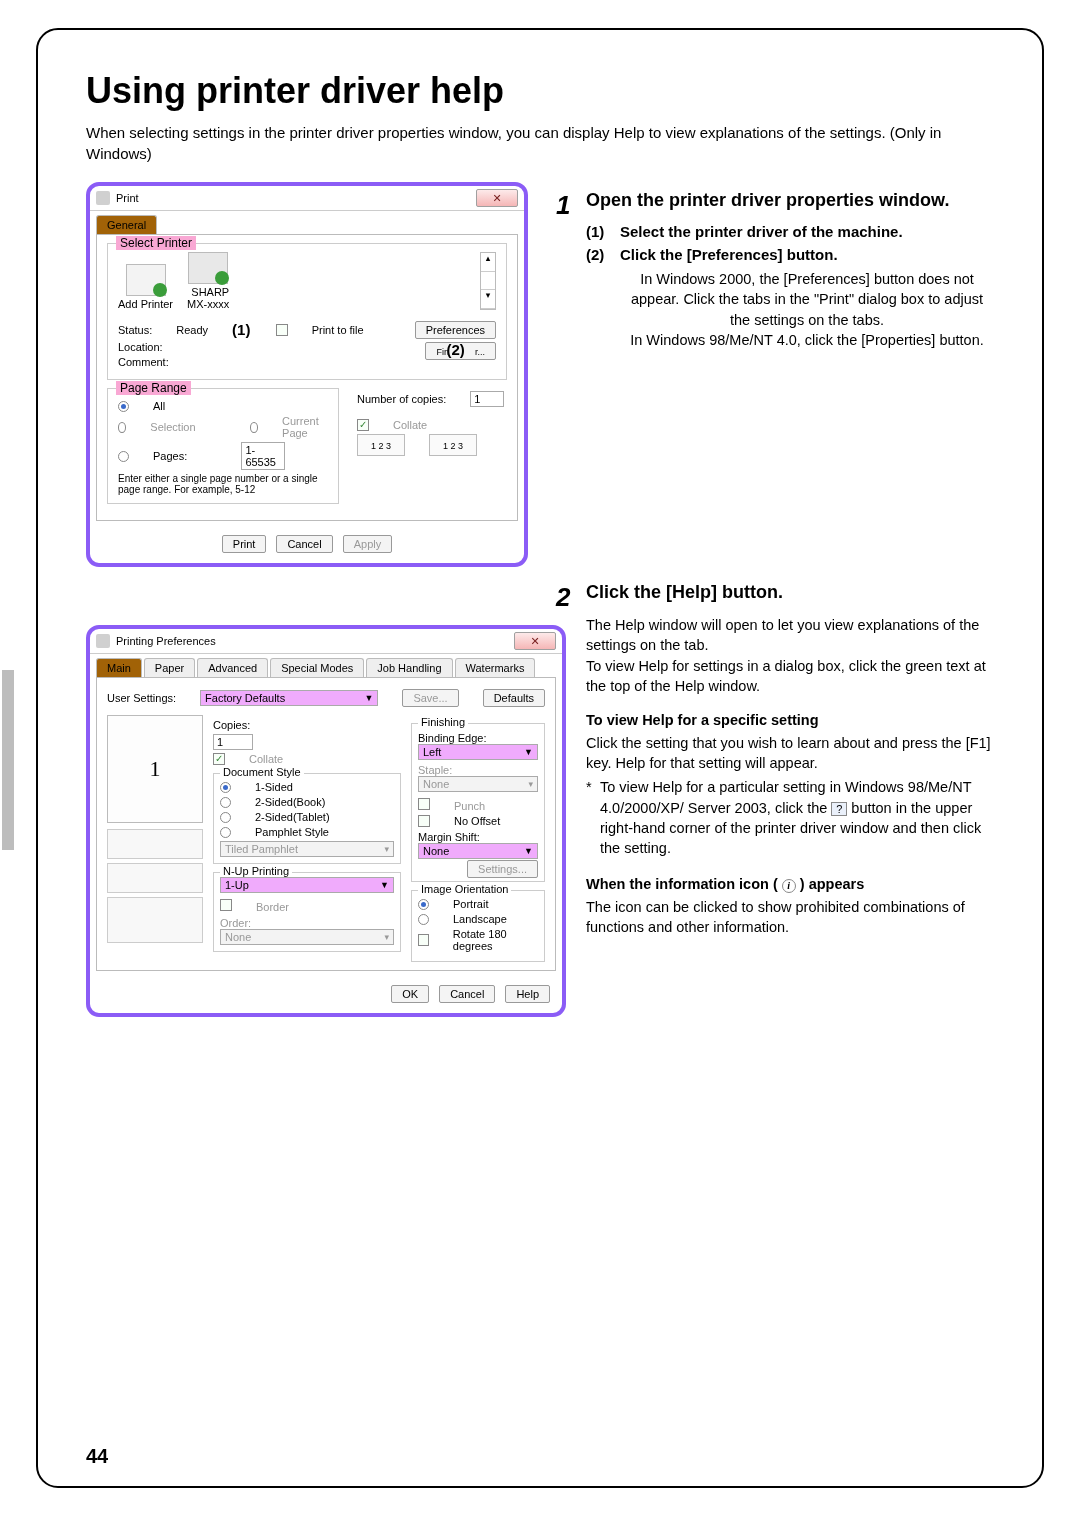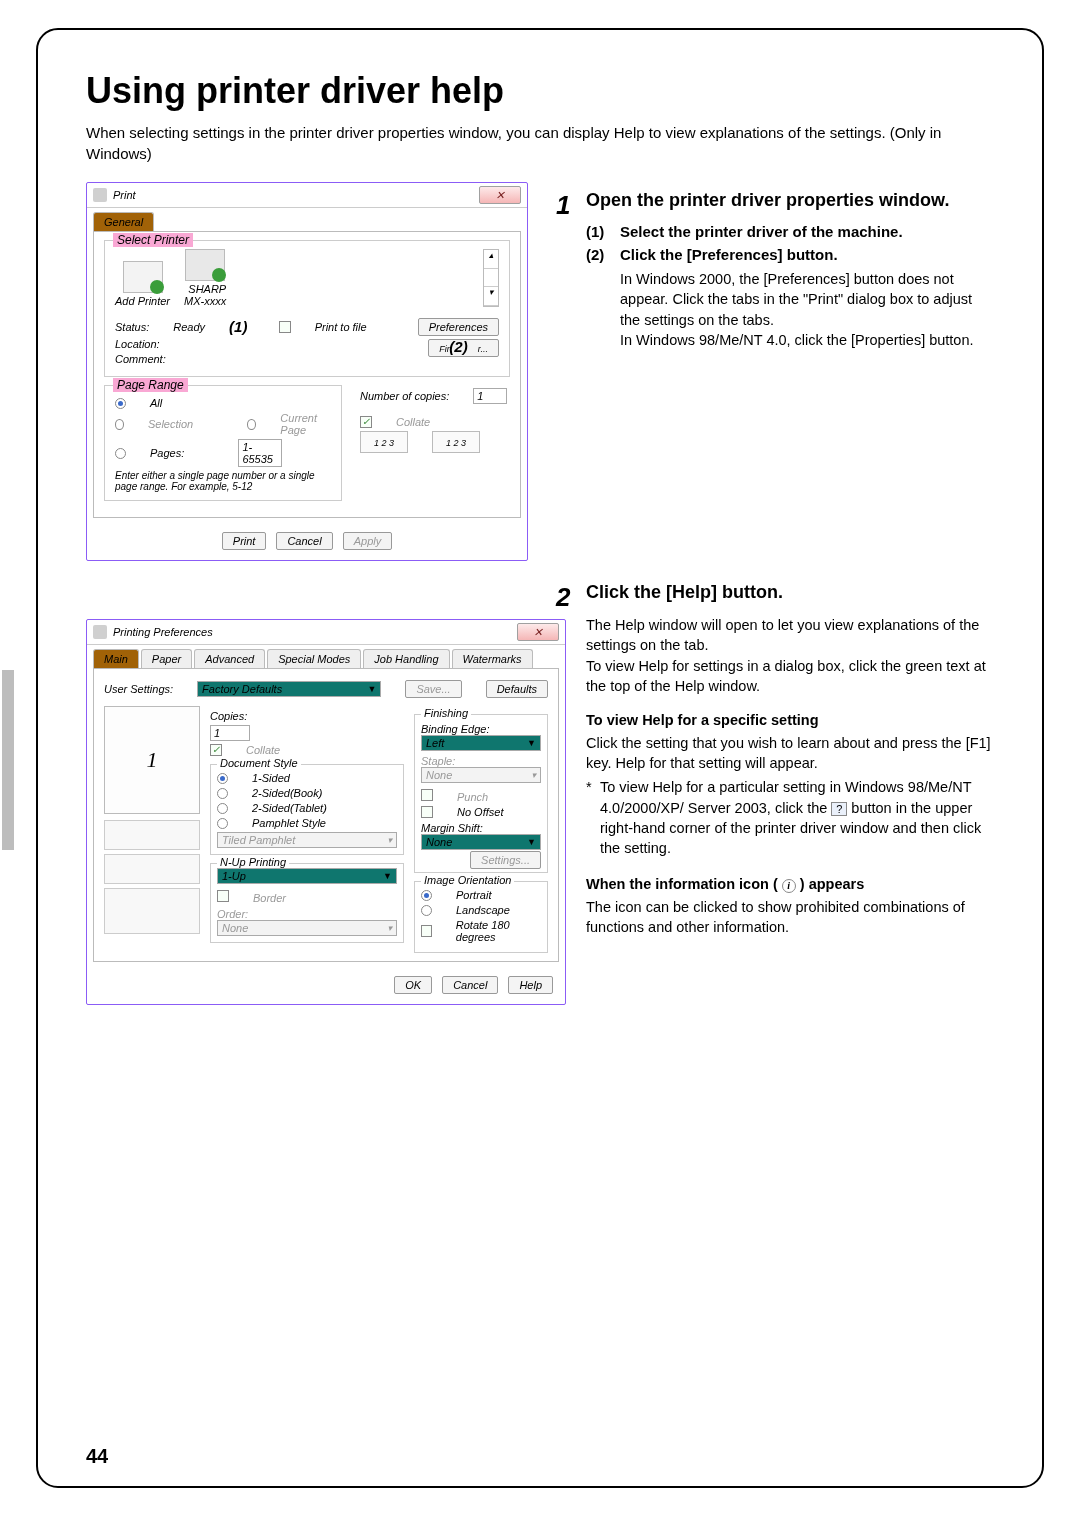--- a/index.html
+++ b/index.html
@@ -11,29 +11,29 @@
   .columns { display: flex; gap: 28px; }
   .left-col { width: 442px; flex-shrink: 0; }
   .right-col { flex: 1; }
   .section { display: flex; margin-bottom: 40px; }
   .right-col .section { padding-top: 8px; }
   .stepnum { font-size: 26px; font-weight: bold; font-style: italic; width: 30px; flex-shrink:0; }
   .step-body h2 { font-size: 18px; font-weight: bold; margin-bottom: 12px; }
   .step-body .sub { font-size: 15px; display: flex; margin-bottom: 6px; }
   .step-body .sub .subn { width: 34px; flex-shrink:0; font-weight: bold; }
   .step-body .sub .subt { flex:1; font-weight: bold; }
-  .detail { font-size: 14.5px; line-height: 1.4; margin-left: 34px; margin-bottom: 8px; }
+  .detail { font-size: 14.5px; line-height: 1.4; margin-left: 34px; margin-bottom: 8px; text-align: center; }
   .para { font-size: 14.5px; line-height: 1.4; margin-bottom: 14px; }
   .para.bold { font-weight: bold; }
   .bullet { display:flex; font-size:14.5px; line-height:1.4; }
   .bullet .mk { width:14px; flex-shrink:0; }
   .page-num { position: absolute; bottom: 18px; left: 48px; font-size: 20px; font-weight: bold; }
 
   
-  .dialog { border: 1px solid #8b5cf6; border-radius: 2px; font-size: 11px; background: #fff; font-style: italic; }
+  .dialog { border: 4px solid #8b5cf6; border-radius: 13px; font-size: 11px; background: #fff; }
   .dialog .titlebar { display:flex; align-items:center; padding: 3px 6px; border-bottom: 1px solid #ccc; }
   .dialog .titlebar .ico { width:14px; height:14px; background:#d0d0d0; border-radius:2px; margin-right:6px; }
   .dialog .titlebar .ttl { flex:1; }
   .dialog .titlebar .xbtn { width:42px; height:18px; border:1px solid #a0a0a0; border-radius:2px; background: linear-gradient(#fdeaea,#f5b6b6); text-align:center; font-size:11px; color:#7a2222; line-height:16px; }
   .tabstrip { display:flex; padding: 4px 6px 0 6px; gap: 2px; }
   .tab { border:1px solid #bbb; border-bottom:none; padding:3px 10px; background:#efefef; border-radius:3px 3px 0 0; font-size:11px; }
   .tab.active { background:#a16207; }
   .tabbody { border:1px solid #bbb; margin: 0 6px 6px 6px; padding: 8px 10px; }
   .fieldset { border:1px solid #ccc; padding: 8px 10px; margin-bottom: 8px; position:relative; }
   .fieldset .legend { position:absolute; top:-8px; left:8px; background:#f9a8d4; padding:0 4px; font-size:12px; }
@@ -52,21 +52,21 @@
   .chk { width:12px; height:12px; border:1px solid #888; display:inline-block; vertical-align:middle; background:#f8fff8; }
   .chk.on::after { content:"✓"; font-size:10px; color:#3a8a3a; position:relative; top:-2px; left:1px; }
   .rad { width:11px; height:11px; border:1px solid #888; border-radius:50%; display:inline-block; vertical-align:middle; position:relative; }
   .rad.on::after { content:""; position:absolute; inset:2px; background:#3a6aca; border-radius:50%; }
   .collate-ico { width:48px; height:22px; border:1px solid #bbb; background:#fafafa; font-size:9px; text-align:center; padding-top:6px; }
   .dlg-btns { display:flex; justify-content:center; gap:10px; padding:8px 0 10px 0; }
   .dlg-btns .btn.dim { color:#999; }
   .spin { width:44px; border:1px solid #aaa; padding:1px 3px; font-size:11px; display:inline-block; }
 
   
-  .dropdown { border:1px solid #aaa; padding:1px 4px; font-size:11px; display:flex; justify-content:space-between; align-items:center; min-width:110px; background:#0f766e; }
+  .dropdown { border:1px solid #aaa; padding:1px 4px; font-size:11px; display:flex; justify-content:space-between; align-items:center; min-width:110px; background:#f0abfc; }
   .dropdown.dim { color:#999; background:#f3f3f3; }
   .dropdown .car { font-size:9px; }
   .prefs-body { display:flex; gap:10px; }
   .prefs-preview { width:96px; }
   .preview-box { border:1px solid #bbb; height:108px; display:flex; align-items:center; justify-content:center; font-size:22px; font-family:Georgia,serif; margin-bottom:6px; background:#fdfdfd; }
   .mini-ico { width:96px; height:30px; border:1px solid #ccc; margin-bottom:4px; background:#f8f8f8; }
   .prefs-mid { flex:1; }
   .prefs-right { width:134px; }
   .lbl { font-size:11px; margin-top:4px; }
   .lbl.dim { color:#999; }

